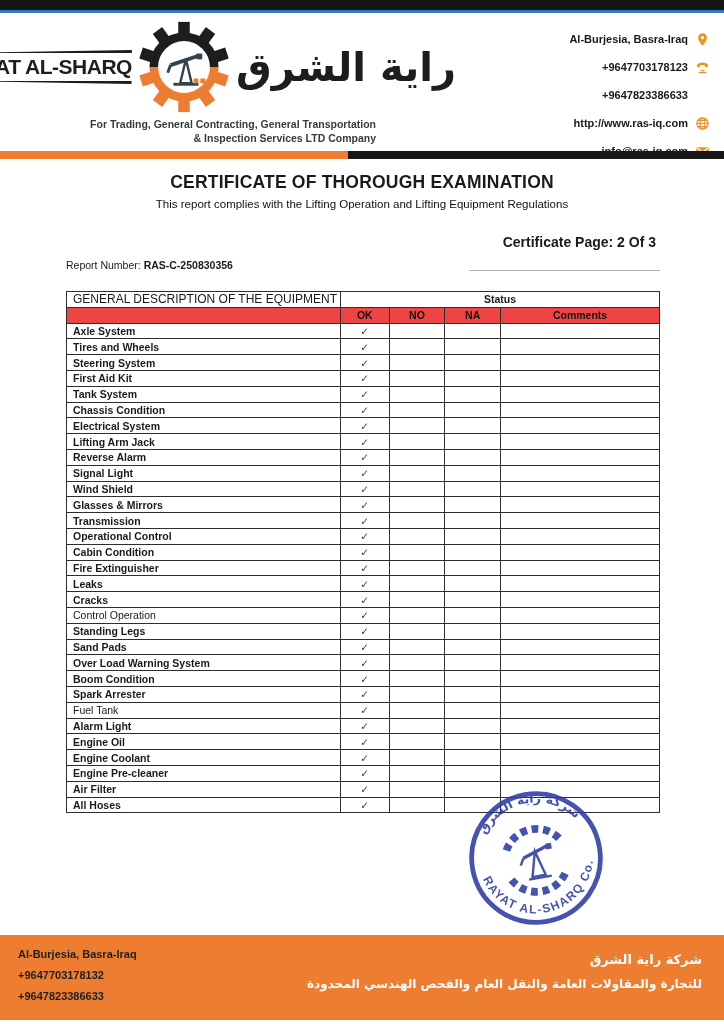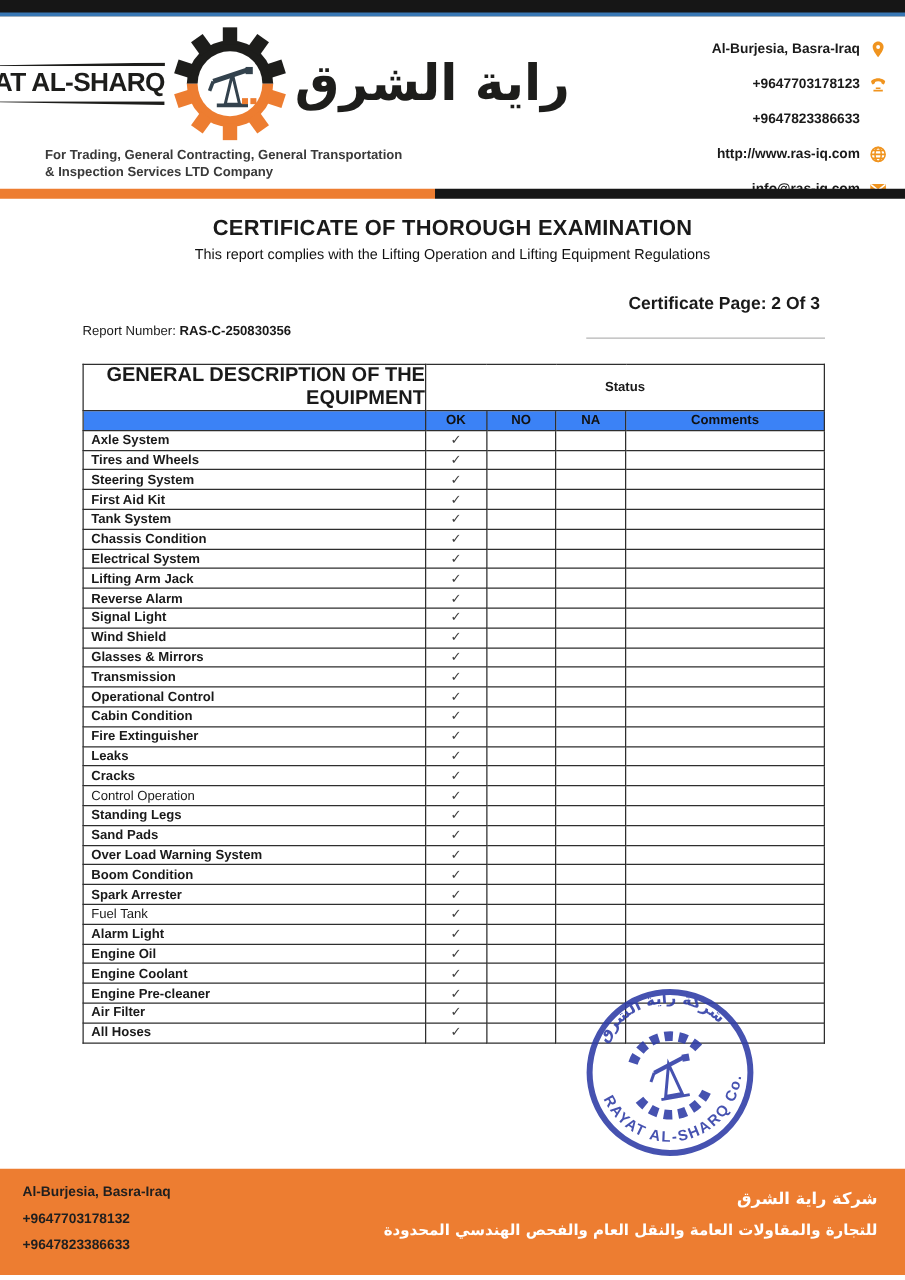--- a/index.html
+++ b/index.html
@@ -16,21 +16,21 @@
   .logo-mid { display:flex; align-items:center; justify-content:center; }
   .logo-en { position:relative; text-align:right; padding:6px 0; }
   .logo-en .name {
     font-size:21px; font-weight:bold; letter-spacing:-0.5px; color:#1d1d1b; white-space:nowrap;
   }
   .bar { height:3px; background:#1d1d1b; margin:2px 0; }
   .bar.top { clip-path:polygon(0 100%, 100% 0, 100% 100%); }
   .bar.bot { clip-path:polygon(0 0, 100% 0, 0 100%); transform:scaleX(-1); }
   .logo-ar { font-family:"DejaVu Sans", sans-serif; font-size:40px; font-weight:bold; color:#1d1d1b; white-space:nowrap; }
   .logo-gear { margin:0 4px; flex:0 0 auto; }
-  .tagline { text-align:left; font-size:10.5px; font-weight:bold; color:#3a3a3a; line-height:14px; margin-top:2px; }
+  .tagline { text-align:right; font-size:10.5px; font-weight:bold; color:#3a3a3a; line-height:14px; margin-top:2px; }
   .contact-col { margin-left:auto; text-align:right; padding-top:6px; }
   .contact-row { display:flex; justify-content:flex-end; align-items:center; height:28px; }
   .contact-row .txt { font-size:11px; font-weight:600; color:#1a1a1a; }
   .contact-row .ico { width:15px; height:15px; margin-left:7px; display:inline-flex; }
   .contact-row .ico.empty { visibility:hidden; }
   
   .divider { display:flex; height:8px; }
   .divider .seg-orange { width:48%; background:#ED7D31; }
   .divider .seg-black { flex:1; background:#161616; }
   
@@ -38,23 +38,23 @@
   .doc-subtitle { text-align:center; font-size:11.5px; margin-top:5px; color:#111; }
   
   .report-row { display:flex; justify-content:space-between; align-items:flex-end; margin:24px 64px 20px 66px; }
   .report-left { font-size:10.5px; }
   .report-left b { font-weight:bold; }
   .report-page { font-size:14px; font-weight:bold; border-bottom:1.5px solid #b5b5b5; padding:0 4px 20px 34px; }
   
   .tbl-wrap { margin:0 64px 0 66px; }
   table { border-collapse:collapse; width:100%; table-layout:fixed; }
   td,th { border:1px solid #2e2e2e; font-size:10.5px; height:15.8px; padding:0; vertical-align:middle; }
-  th.desc-h { text-align:right; padding-left:6px; font-weight:bold; font-size:16px; }
+  th.desc-h { text-align:left; padding-left:6px; font-weight:normal; font-size:12px; }
   th.status-h { text-align:center; font-weight:bold; }
-  tr.orange-row td { background:#3b82f6; text-align:center; font-weight:bold; color:#111; }
+  tr.orange-row td { background:#ef4444; text-align:center; font-weight:bold; color:#111; }
   td.item { text-align:left; padding-left:6px; font-weight:bold; white-space:nowrap; overflow:hidden;margin-left:41px; }
   td.item.regular { font-weight:normal; }
   td.chk { text-align:center; color:#3d3d3d; font-family:"DejaVu Sans", sans-serif; font-size:10.5px; }
   
   .stamp { position:absolute; left:464px; top:786px; width:144px; height:144px; opacity:0.88; transform:rotate(-10deg); }
   
   .footer { position:absolute; left:0; top:935px; width:724px; height:85px; background:#ED7D31; display:flex; justify-content:space-between; padding:9px 22px 0 18px; }
   .footer-left { font-size:11px; font-weight:600; color:#1f1f1f; line-height:21px; }
   .footer-right { text-align:right; direction:rtl; color:#ffffff; font-family:"DejaVu Sans", sans-serif; font-weight:bold; line-height:24px; padding-top:4px; }
   .footer-right .l1 { font-size:13px; }

